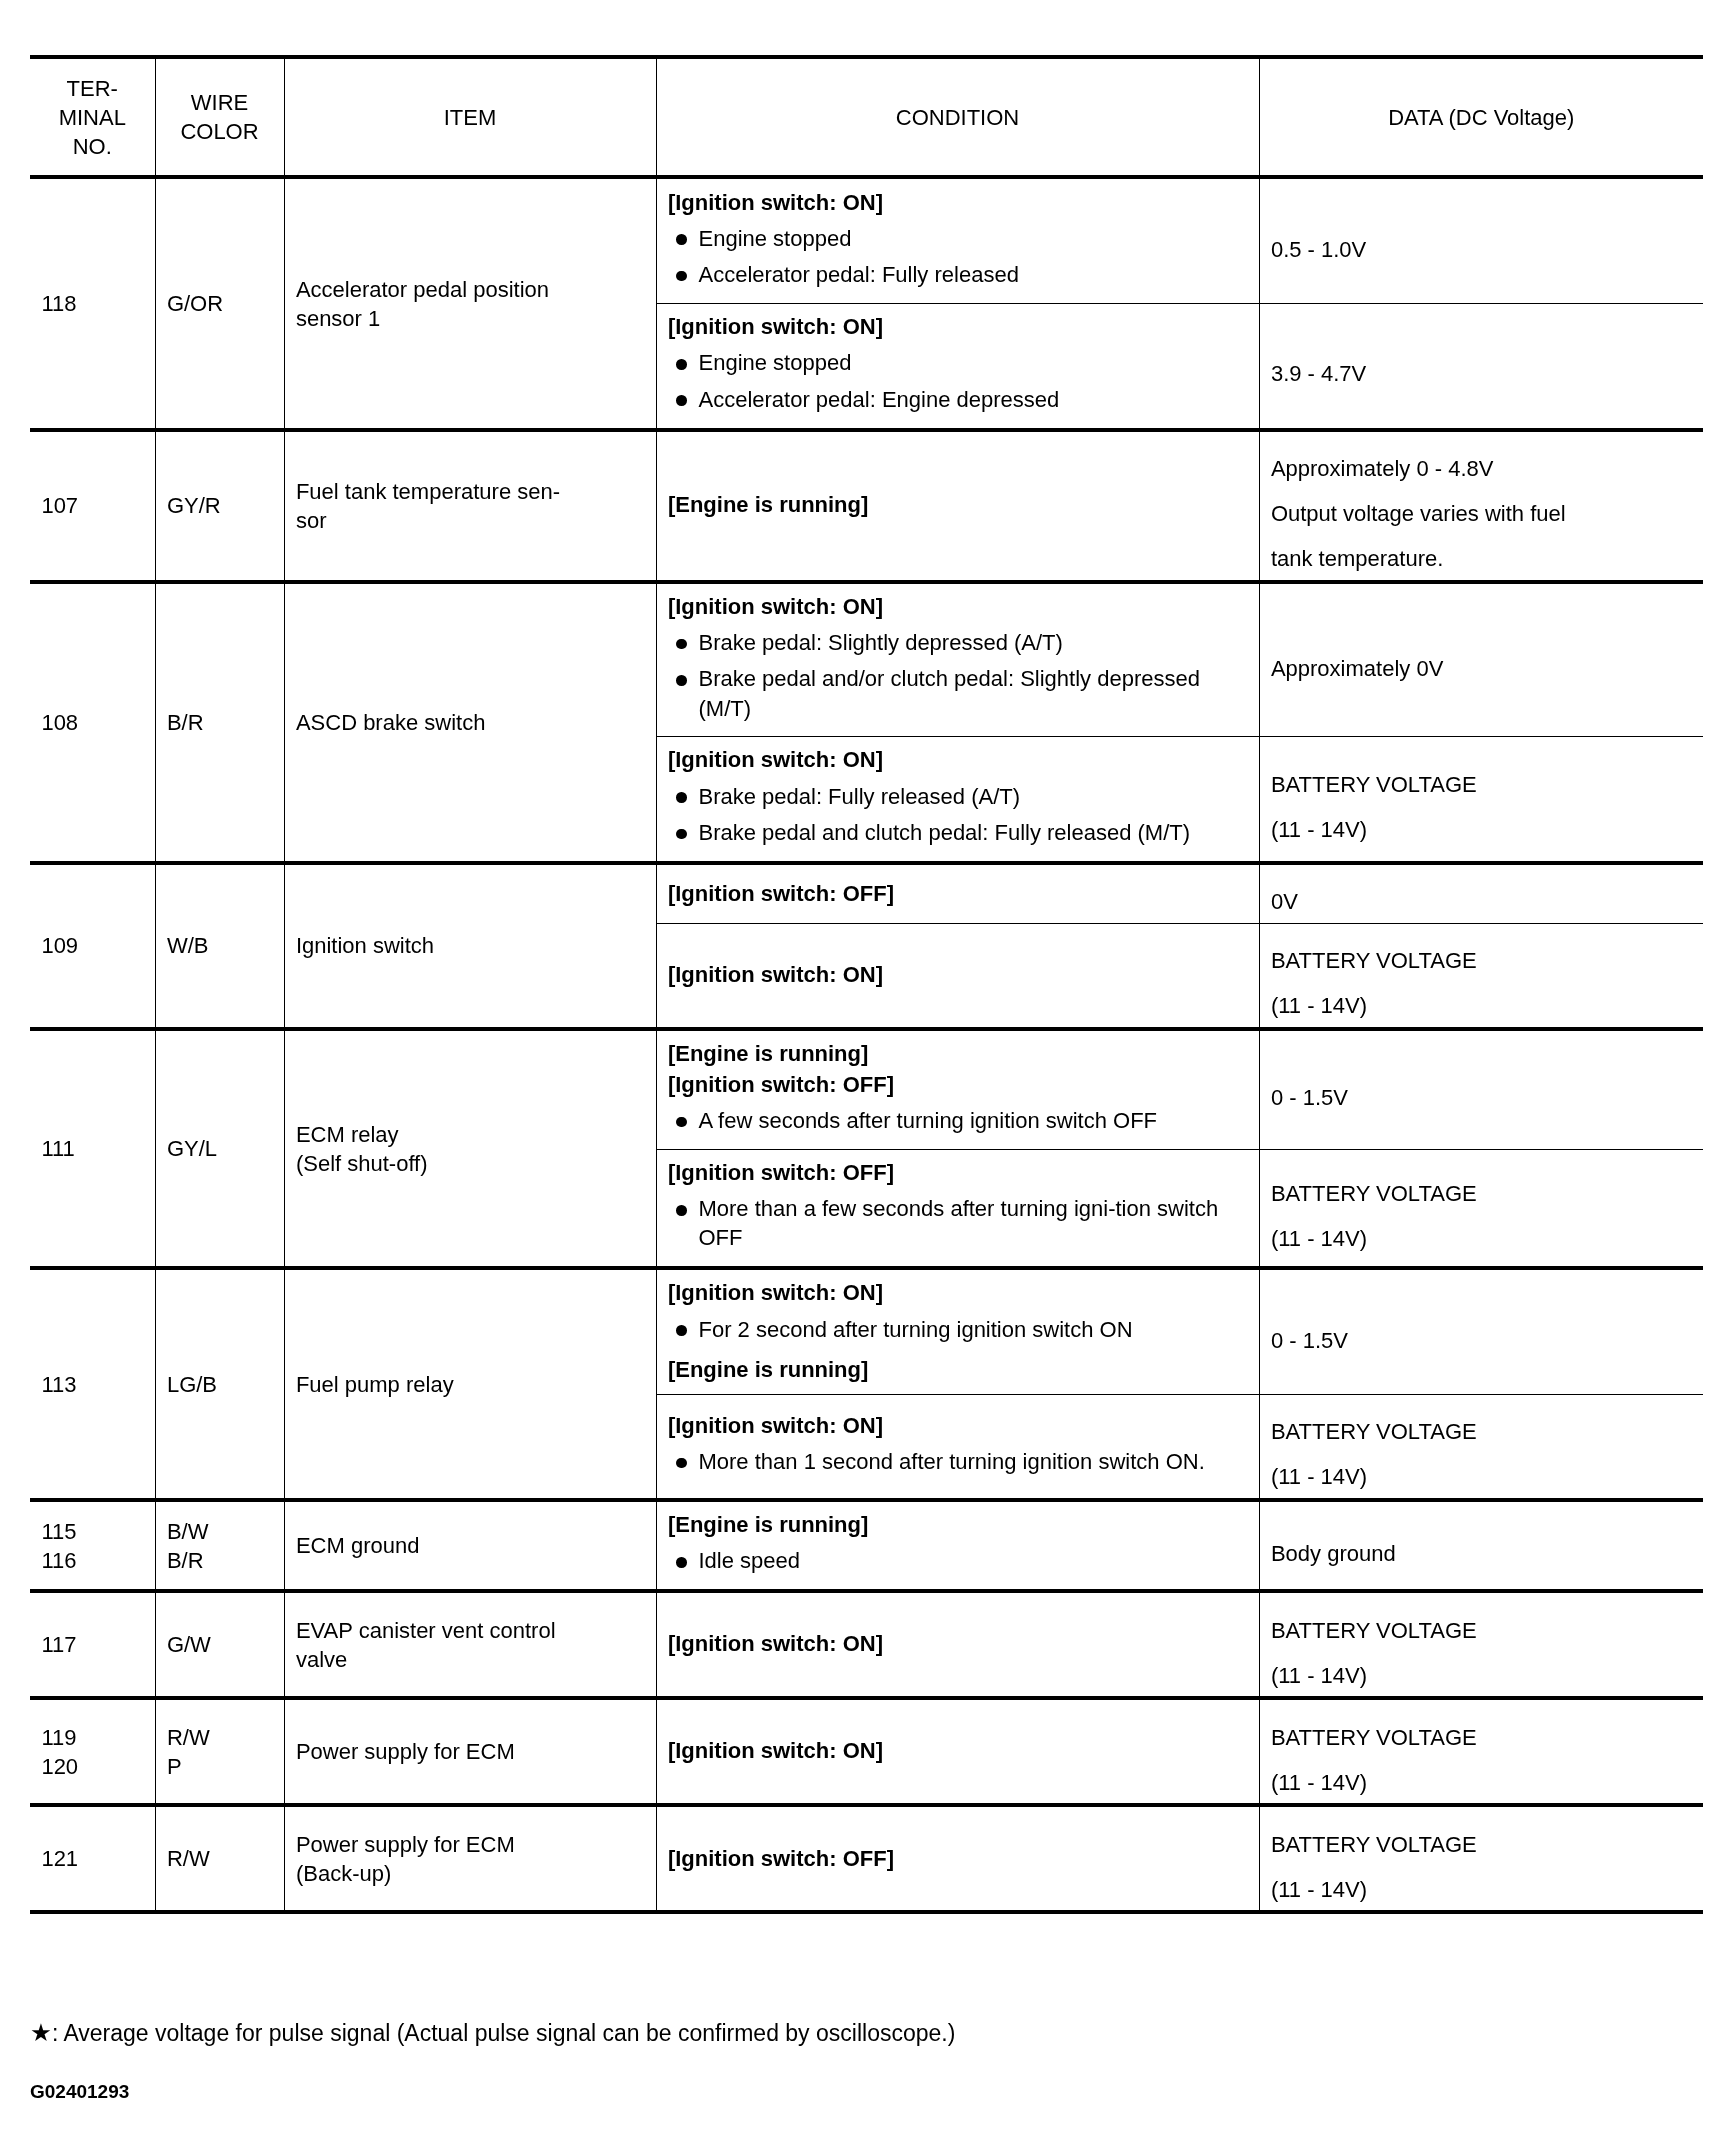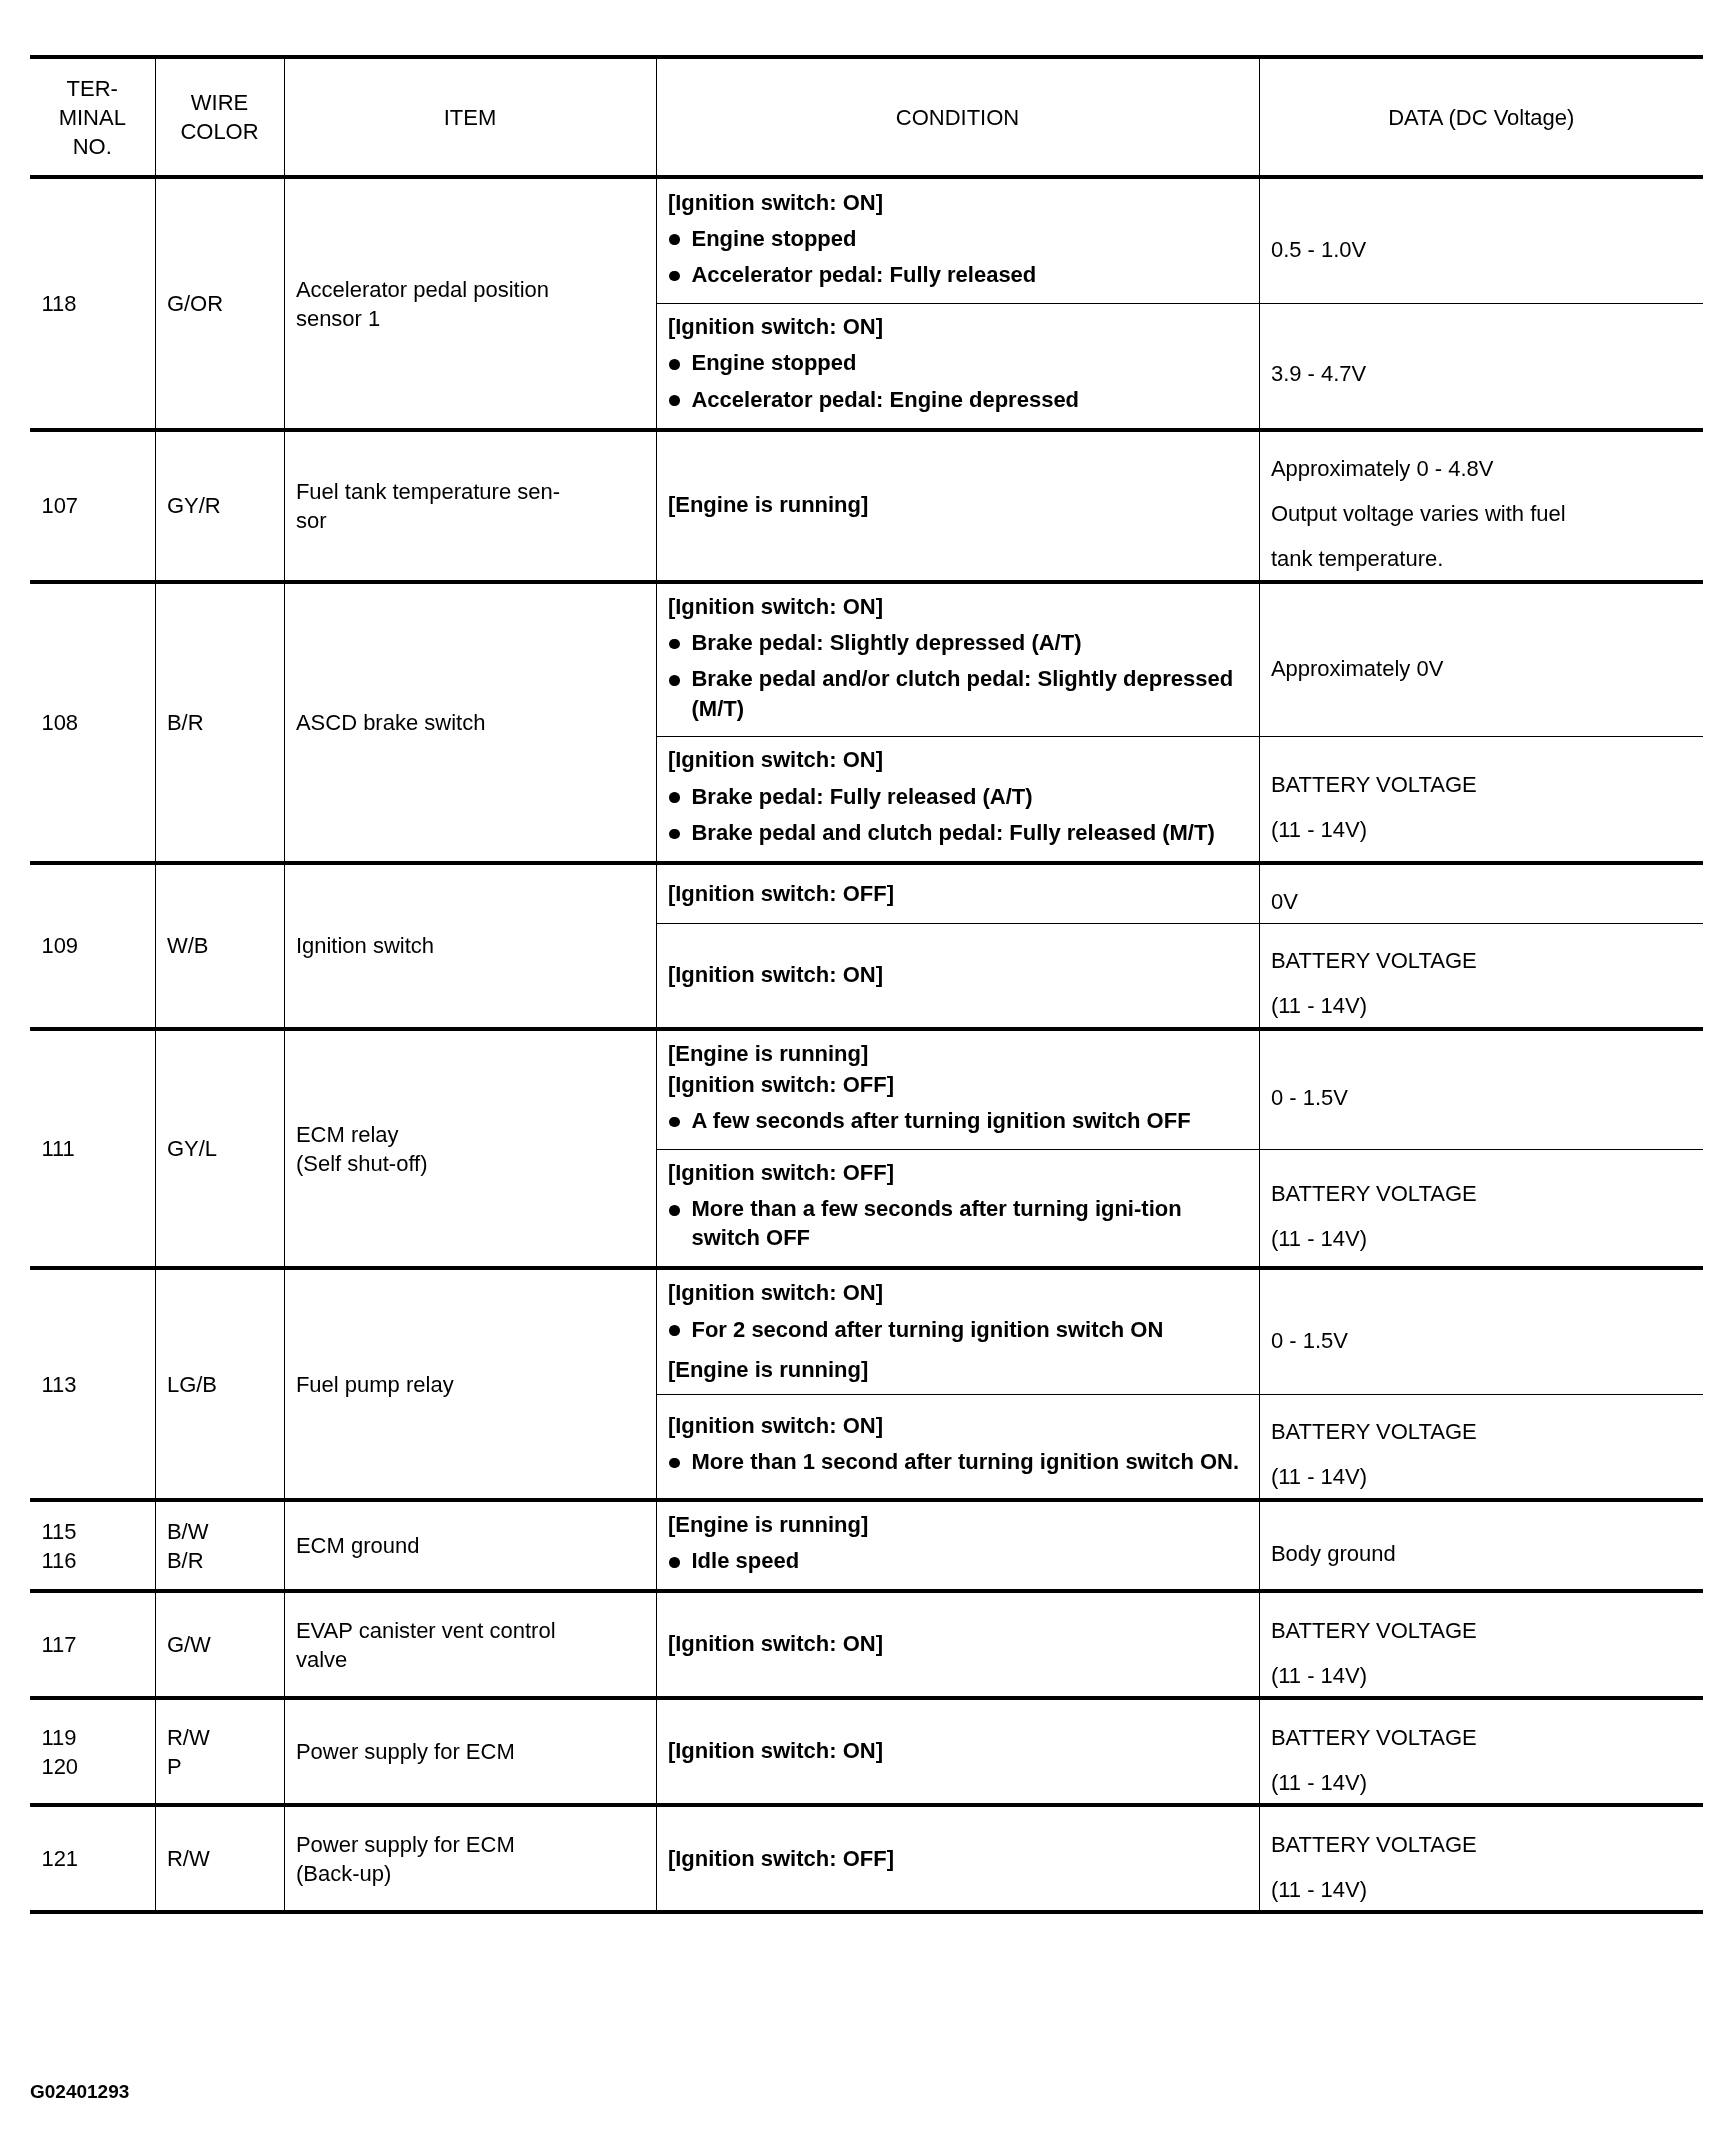--- a/index.html
+++ b/index.html
@@ -80,23 +80,22 @@
   
   .cond-head {
     font-weight: bold;
     display: block;
     margin: 1.6px 0 3.3px 0;
   }
   .cond-head + .cond-head { margin-top: -1.6px; }
 
   ul.bullets {
     list-style: none;
-    margin: 0;
+    margin: 7px;
     padding: 0;
-    font-weight: bold;
   }
   ul.bullets li {
     position: relative;
     padding-left: 23.6px;
     margin: 7.3px 0 7.3px 0;
   }
   ul.bullets li::before {
     content: "";
     position: absolute;
     left: 1.6px;
@@ -420,17 +419,20 @@
             <span class="cond-head">[Ignition switch: OFF]</span>
           </td>
           <td class="cell-mid">
             <span class="data-line">BATTERY VOLTAGE</span>
             <span class="data-line">(11 - 14V)</span>
           </td>
         </tr>
       </tbody>
   </table>
 
+  <div class="footnote">
+    <span class="star">★</span><span>: Average voltage for pulse signal (Actual pulse signal can be confirmed by oscilloscope.)</span>
+  </div>
 
   <div class="fig-id">G02401293</div>
 
 </div>
 
 
 </body></html>

